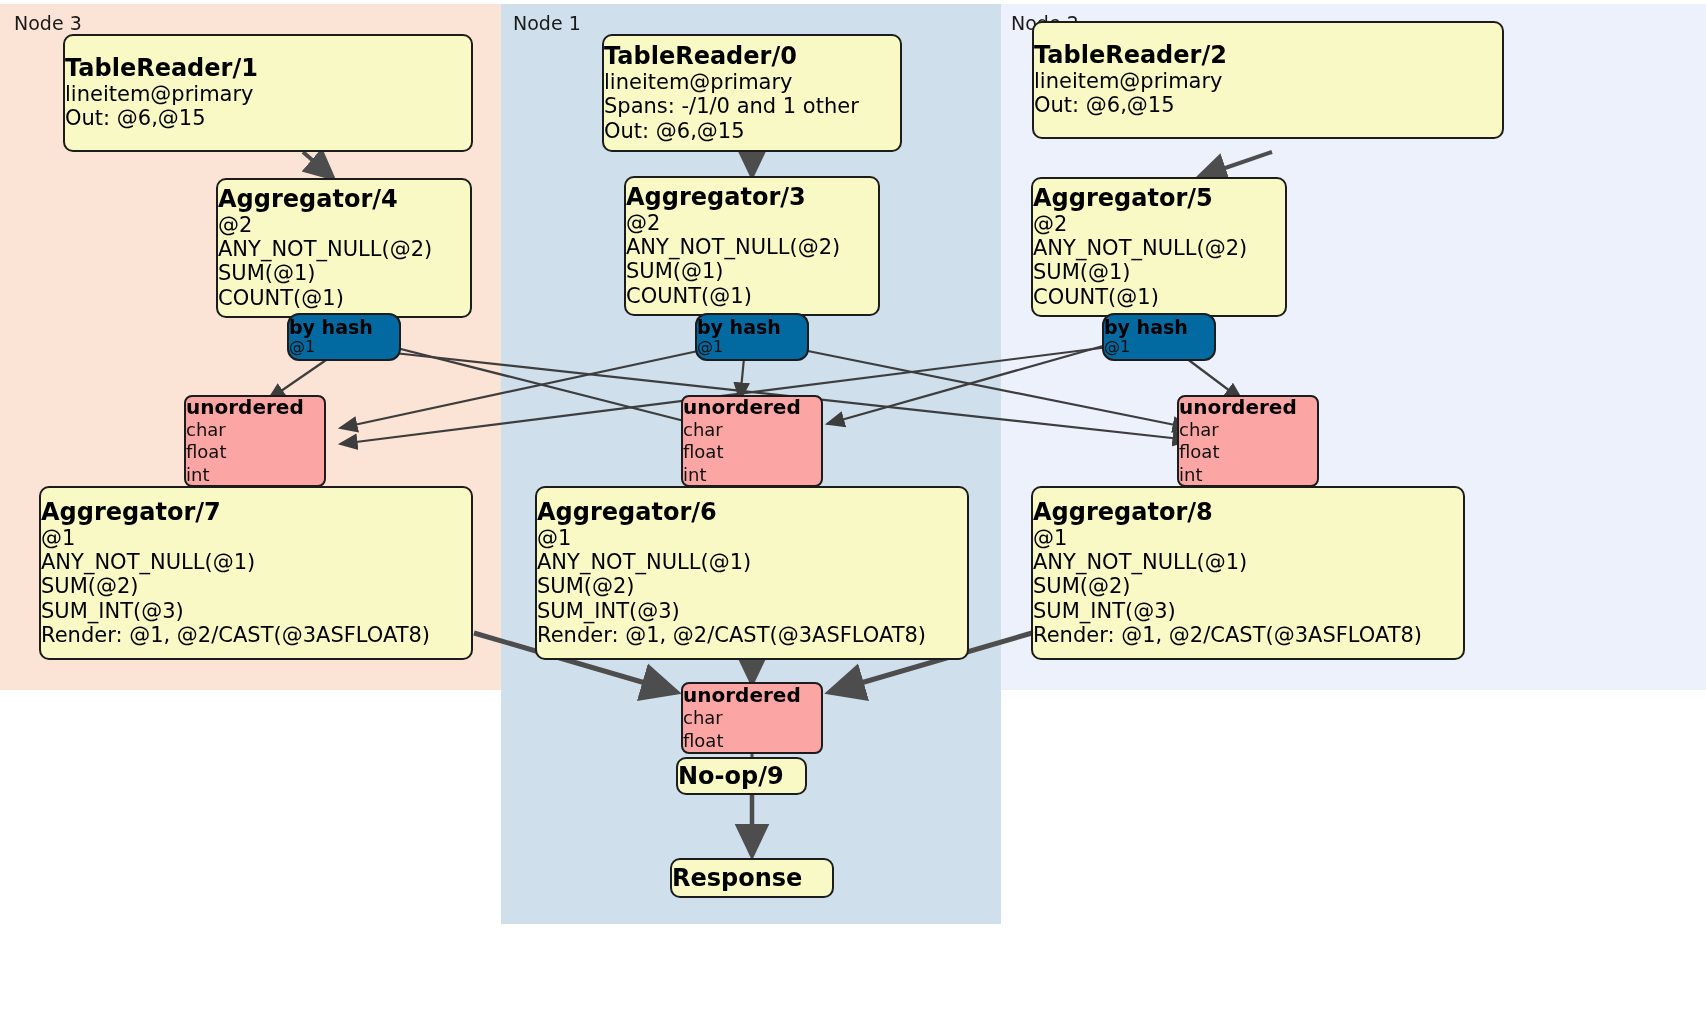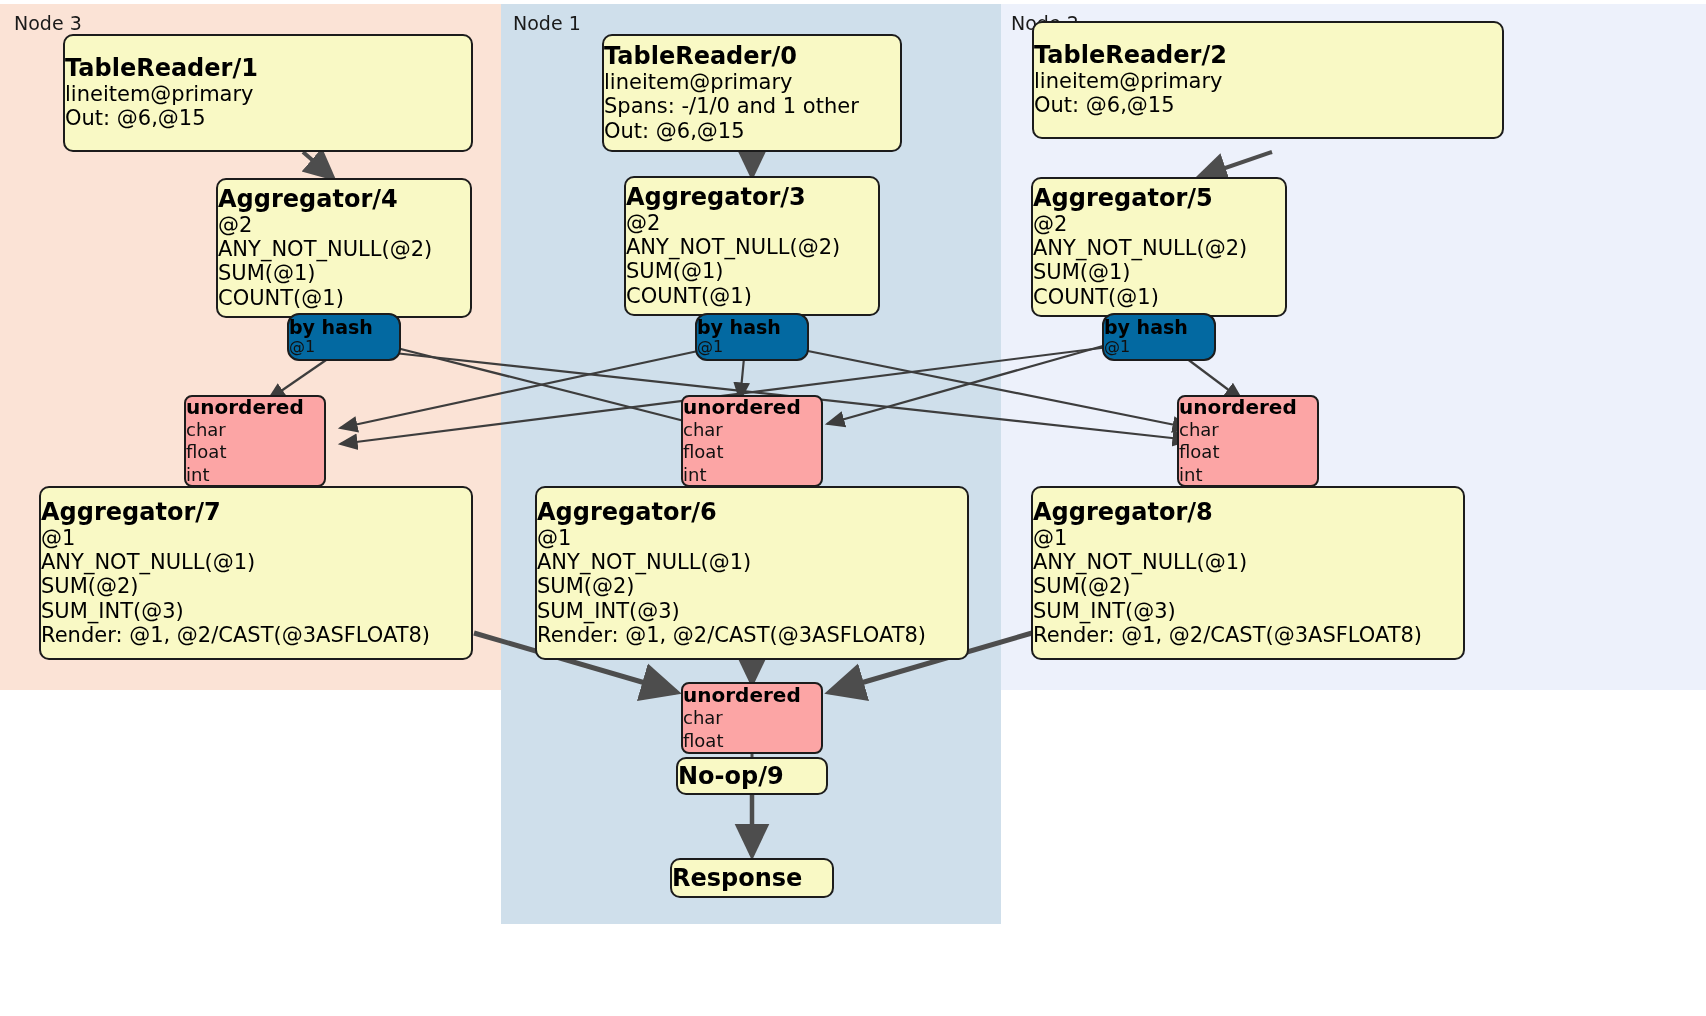--- a/index.html
+++ b/index.html
@@ -209,21 +209,21 @@
     <div class="ln">SUM_INT(@3)</div>
     <div class="ln">Render: @1, @2/CAST(@3ASFLOAT8)</div>
   </div>
 
   <div class="gnode recv" style="left:681px;top:682px;width:142px;height:72px;">
     <div class="ttl">unordered</div>
     <div class="ln">char</div>
     <div class="ln">float</div>
   </div>
 
-  <div class="gnode proc small" style="left:676px;top:757px;width:152px;height:38px;">
+  <div class="gnode proc small" style="left:676px;top:757px;width:131px;height:38px;">
     <div class="ttl">No-op/9</div>
   </div>
 
   <div class="gnode proc small" style="left:670px;top:858px;width:164px;height:40px;">
     <div class="ttl">Response</div>
   </div>
 
 </div>
 
 </body></html>

